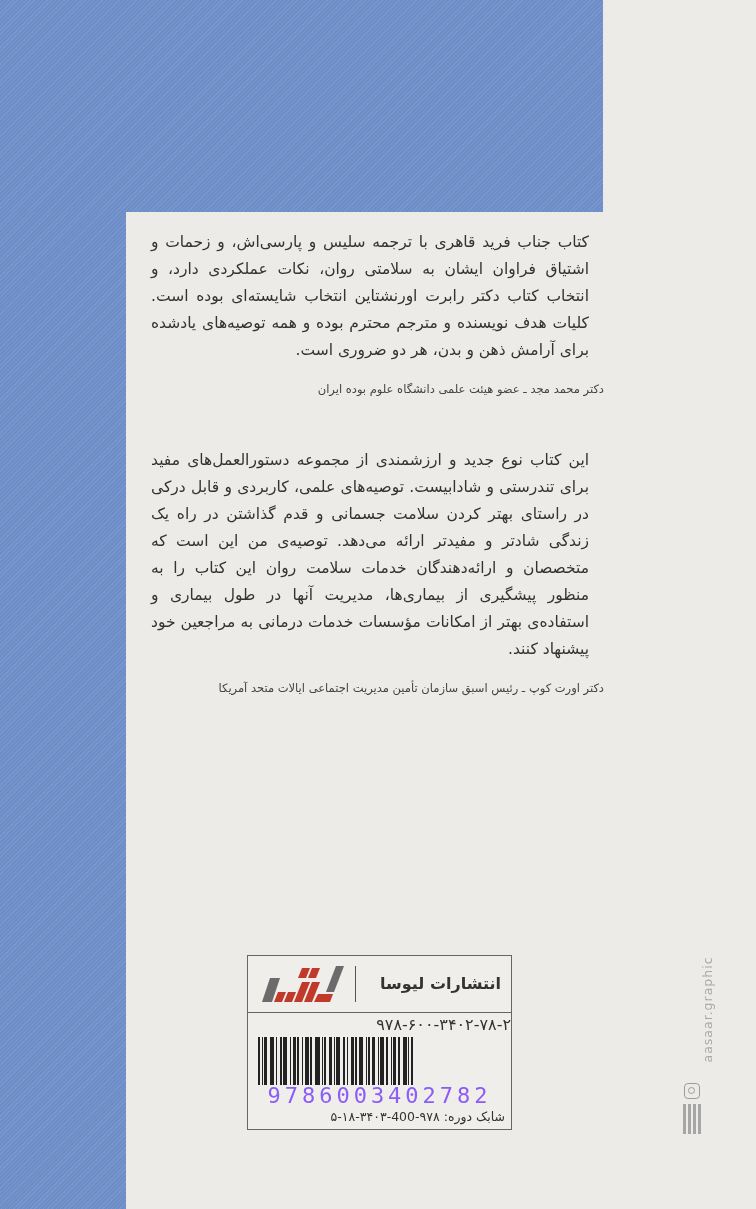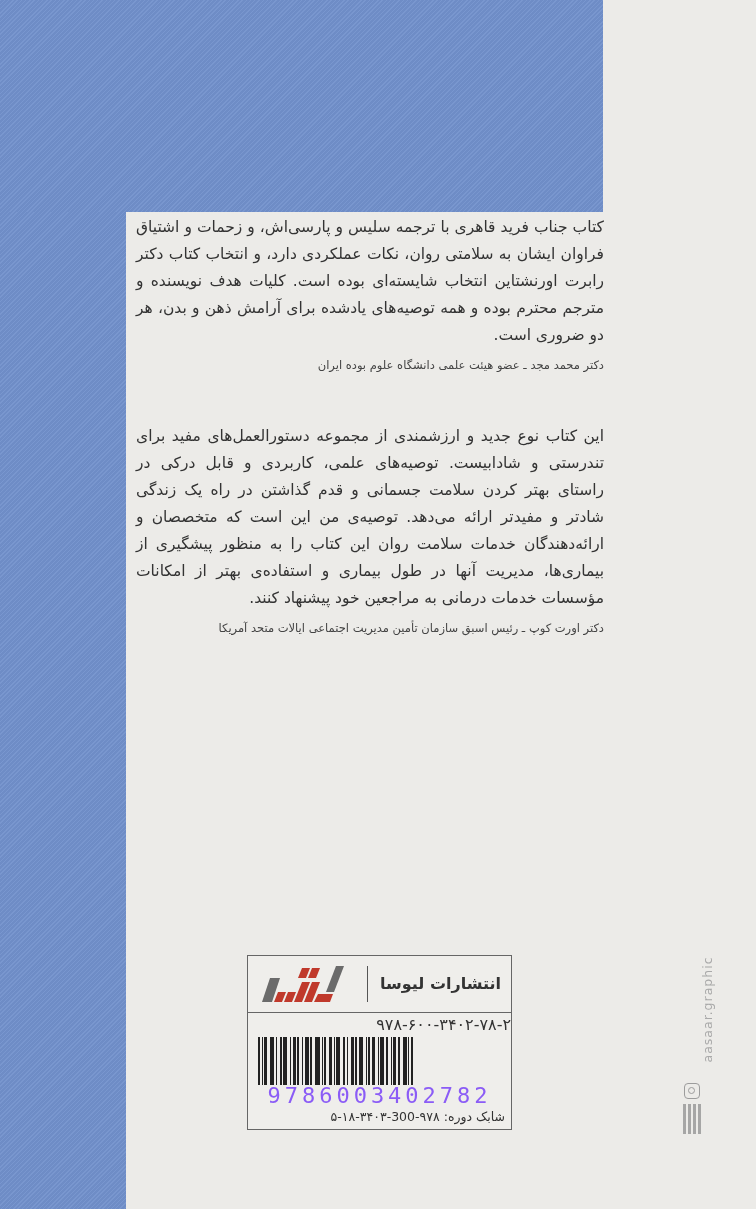--- a/index.html
+++ b/index.html
@@ -17,39 +17,39 @@
   .blue-strip {
     position:absolute; left:0; top:212px; width:126px; height:997px;
     background:#7291cc;
     background-image:repeating-linear-gradient(135deg, rgba(255,255,255,0.05) 0 1px, rgba(0,0,0,0.03) 1px 3px);
   }
   .content {
     position:absolute; left:136px; top:214px; width:468px;
     direction:rtl; text-align:justify;
   }
   .para {
-    font-size:15.5px; line-height:27px; margin:0; color:#333;
+    font-size:15.5px; line-height:27px; margin:15px; color:#333;
     text-align-last:right;
   }
   .attribution {
     font-size:11.5px; color:#444; margin:6px 0 0 0; line-height:20px;
   }
   .block2 { margin-top:48px; }
   .barcode-box {
     position:absolute; left:247px; top:955px; width:263px;
     border:1.5px solid #666; background:#efeeeb;
   }
   .publisher-row {
     height:57px; border-bottom:1.5px solid #666;
     display:flex; flex-direction:row-reverse; align-items:center; justify-content:space-between;
     padding:0 10px; box-sizing:border-box;
   }
   .publisher-name {
     direction:rtl; font-size:16px; color:#333; font-weight:bold;
-    padding-left:12px; border-left:1px solid #555; height:36px; line-height:36px;
+    padding-left:24px; border-left:1px solid #555; height:36px; line-height:36px;
   }
   .logo { width:90px; height:40px; }
   .isbn-top {
     text-align:right; font-size:16px; letter-spacing:1px; color:#333;
     padding-top:2px; line-height:20px;
   }
   .bars { height:48px; margin:2px 10px 0 10px; display:flex; align-items:stretch; }
   .bars span { display:block; background:#222; margin-right:1.5px; }
   .ean {
     text-align:center; font-size:22px; letter-spacing:4px; color:#8b5cf6; line-height:22px;
@@ -145,20 +145,20 @@
       <span style="width:4px"></span>
       <span style="width:2px;margin-right:3px"></span>
       <span style="width:1px"></span>
       <span style="width:3px"></span>
       <span style="width:2px;margin-right:3px"></span>
       <span style="width:4px"></span>
       <span style="width:1px"></span>
       <span style="width:2px"></span>
   </div>
   <div class="ean">9786003402782</div>
-  <div class="period-isbn">شابک دوره: ۹۷۸-300-۳۴۰۳-۱۸-۵</div>
+  <div class="period-isbn">شابک دوره: ۹۷۸-400-۳۴۰۳-۱۸-۵</div>
 </div>
 
 <div class="watermark">
   <div class="watermark-text">aasaar.graphic</div>
 </div>
 <div class="ig-icon"></div>
 <div class="aasar-logo"></div>
 
 </body></html>

